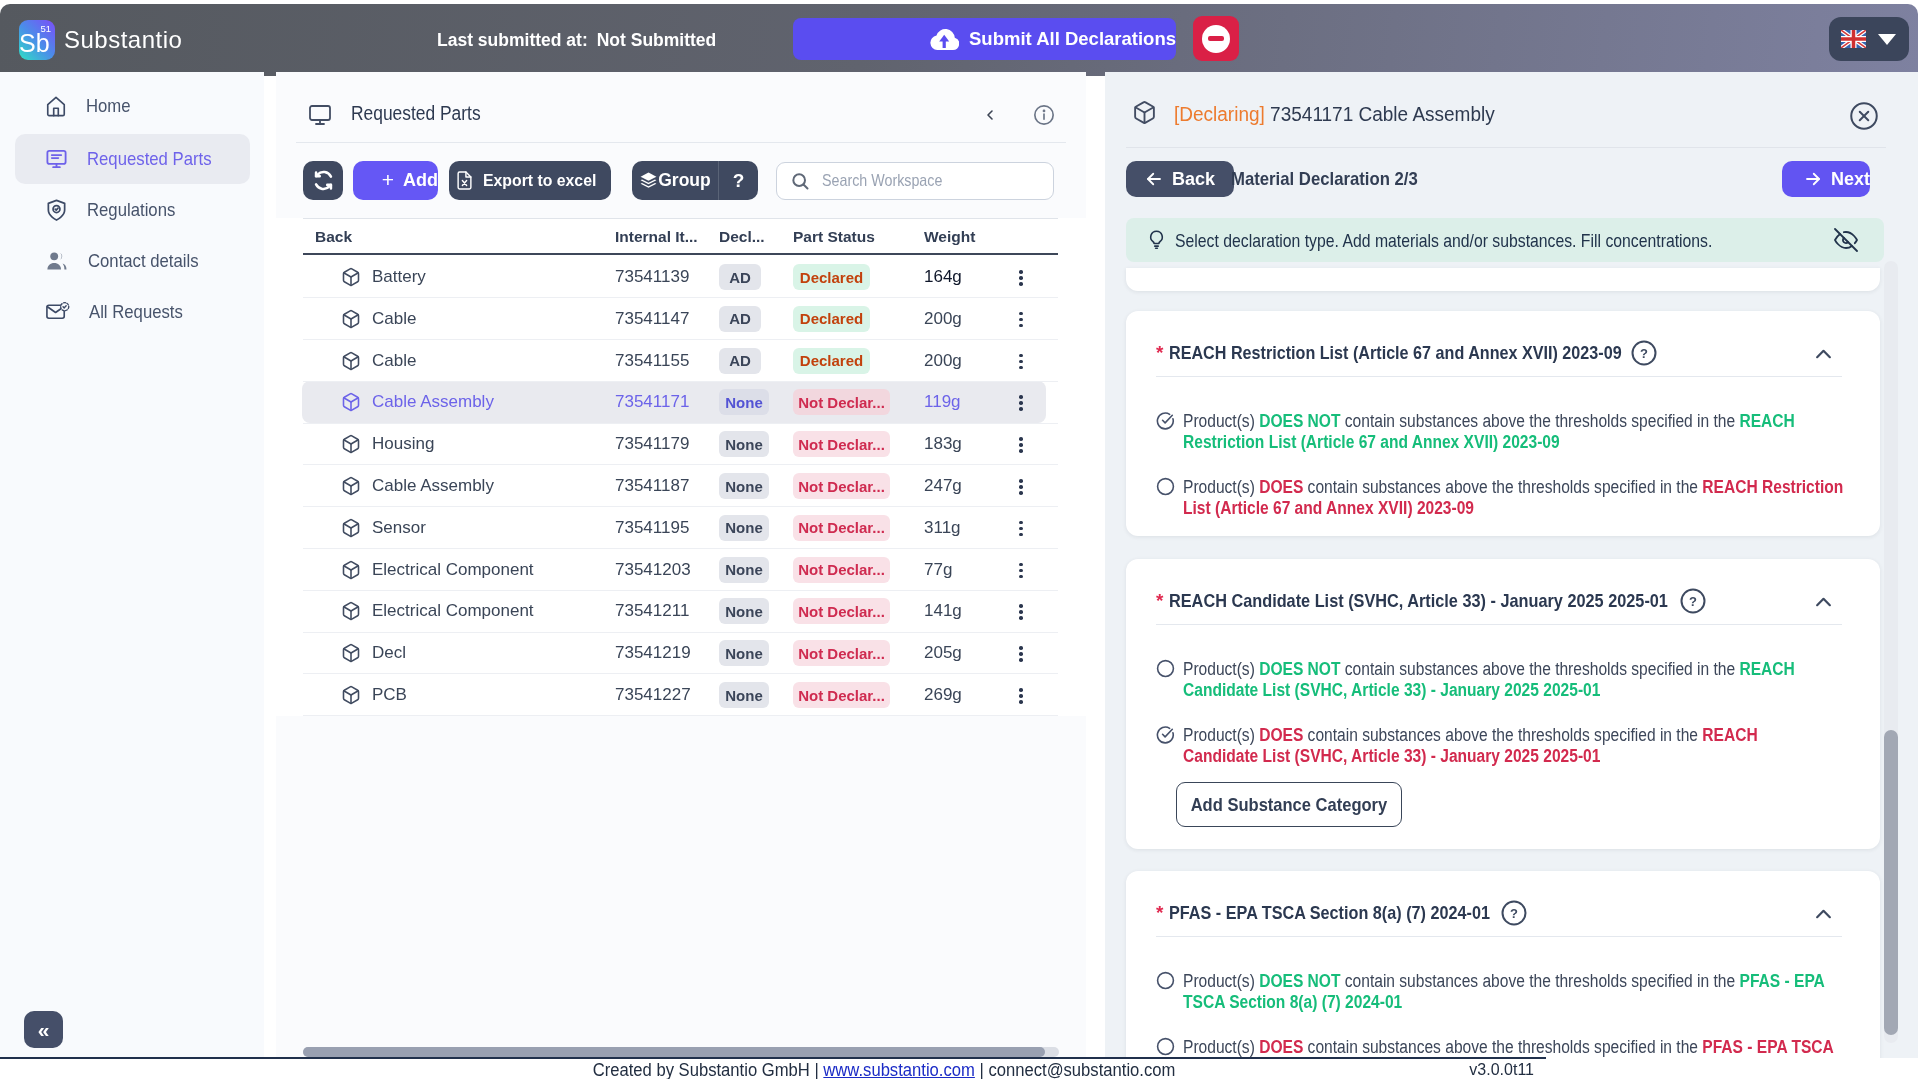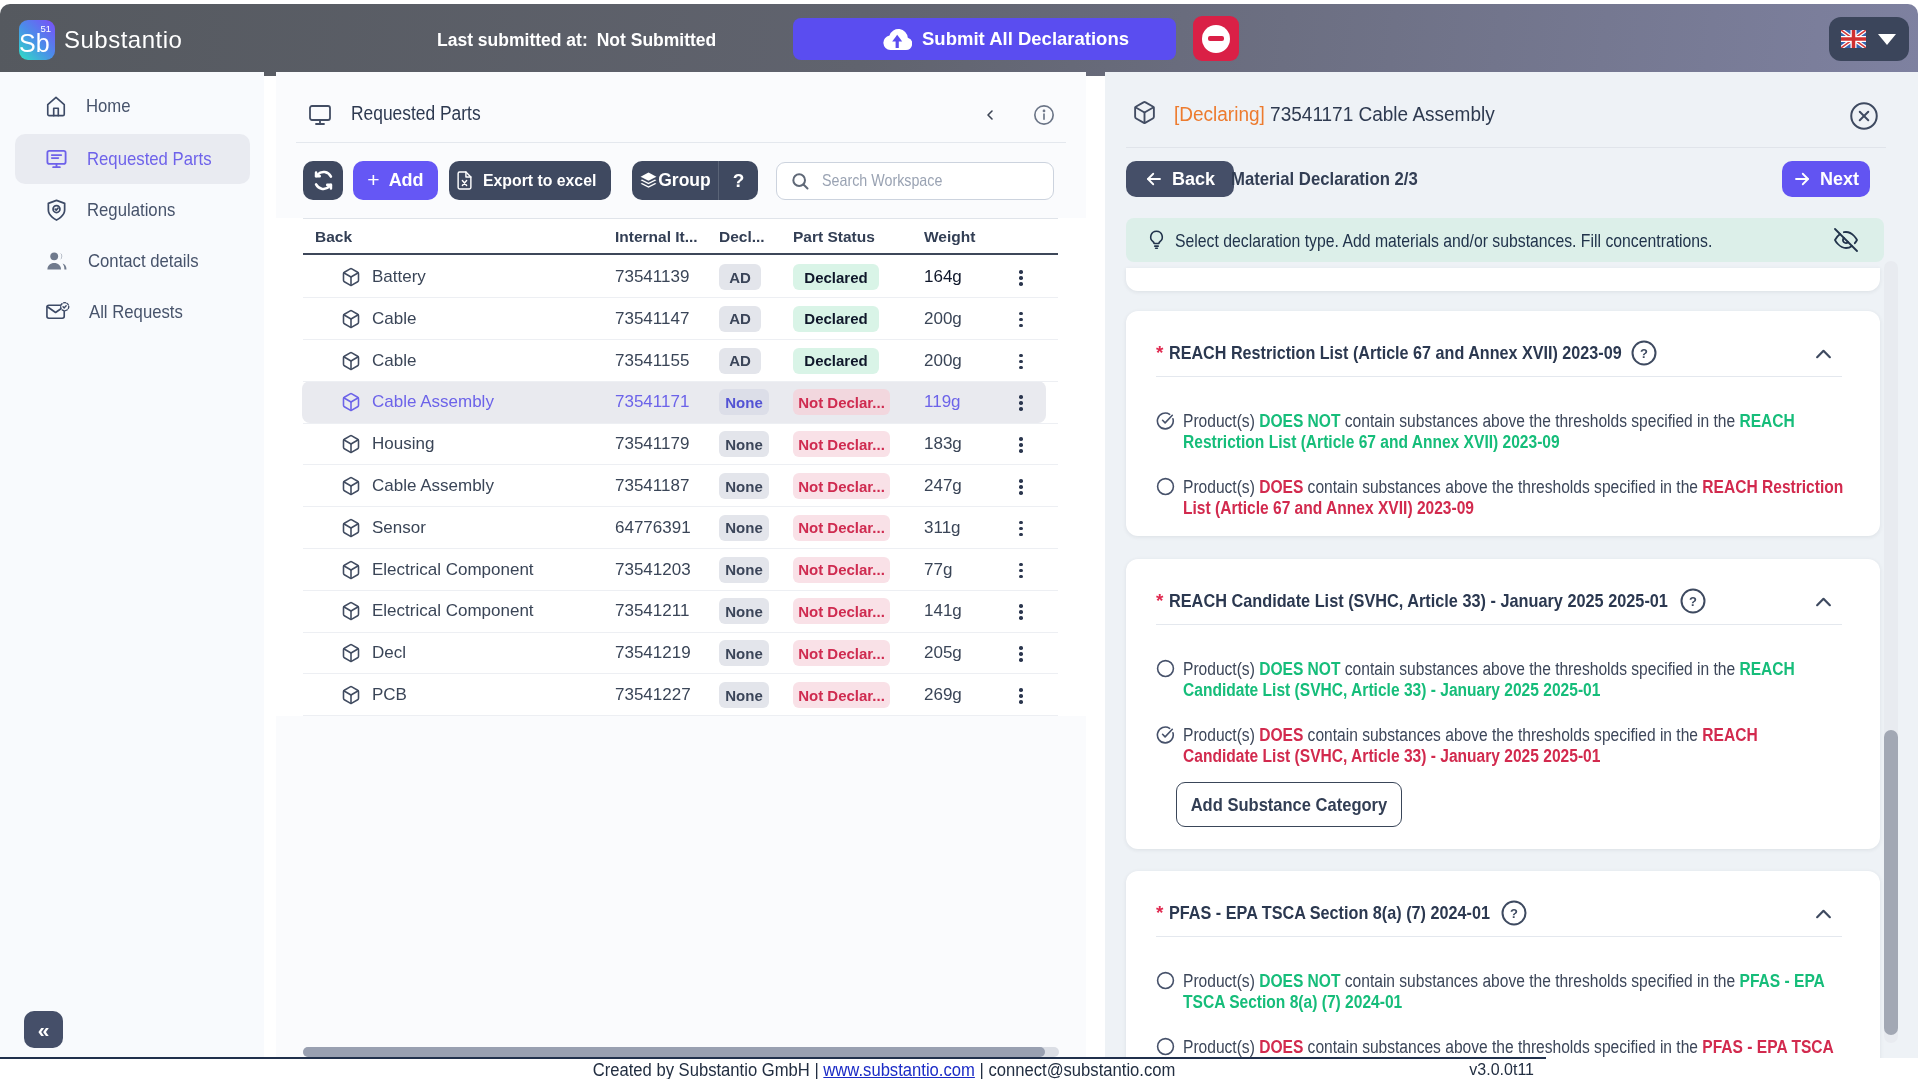--- a/index.html
+++ b/index.html
@@ -1,29 +1,29 @@
 <!DOCTYPE html>
 <html><head>
 <meta charset="utf-8">
 <style>
 *{box-sizing:border-box;margin:0;padding:0}
 html,body{width:1918px;height:1079px;overflow:hidden;background:#fff;font-family:"Liberation Sans",sans-serif}
 body{position:relative}
 .abs{position:absolute}
 svg{display:block}
 .btnD{background:#3f4960;color:#fff;border-radius:10px;display:flex;align-items:center;justify-content:center}
-.btnP{background:#6557f5;color:#fff;border-radius:10px;display:flex;align-items:center;justify-content:center}
+.btnP{background:#6557f5;color:#fff;border-radius:10px;display:flex;align-items:center;justify-content:flex-end}
 .mitem{position:absolute;left:45px;height:50px;display:flex;align-items:center;gap:19px;font-size:19px;color:#47536b}
 .mitem span{white-space:nowrap;transform:scaleX(.88);transform-origin:0 50%}
 .row{position:absolute;left:0;width:810px;height:41.8px}
 .rline{position:absolute;left:27px;width:755px;height:1px;background:#edeff3}
 .badge{position:absolute;top:8px;height:26px;border-radius:6px;display:flex;align-items:center;justify-content:center;font-weight:700;font-size:15px}
 .bAD{left:443px;width:42px;background:#e3e5eb;color:#3b4559}
 .bNone{left:443px;width:50px;background:#e3e5eb;color:#3b4559}
-.bDec{left:517px;width:86px;background:#d9f4e7;color:#0f172a}
+.bDec{left:517px;width:77px;background:#d9f4e7;color:#c2410c}
 .bNot{left:517px;width:97px;background:#f9e1e7;color:#cf2b50}
 .cell{position:absolute;top:0;height:41.8px;line-height:41.8px;font-size:17px;color:#3a4557}
 .dots{position:absolute;left:743px;top:14px;display:flex;flex-direction:column;gap:2.5px}
 .dots i{width:3.5px;height:3.5px;border-radius:50%;background:#2b364e}
 .card{position:absolute;left:21px;width:754px;background:#fff;border-radius:12px;box-shadow:0 1px 4px rgba(30,41,59,.09)}
 .ctitle{position:absolute;left:43px;top:31px;font-size:19px;font-weight:700;color:#2b3850;white-space:nowrap;transform:scaleX(.855);transform-origin:0 0}
 .cstar{position:absolute;left:30px;top:31px;font-size:19px;font-weight:700;color:#e02a50}
 .cdiv{position:absolute;left:30px;top:65px;width:686px;height:1px;background:#e4e8ee}
 .opt{position:absolute;left:31px}
 .optx{position:absolute;left:26px;top:0;font-size:18px;line-height:20.5px;color:#3c4659}
@@ -292,21 +292,21 @@
 </div>
 <div class="row" style="top:434.8px">
 <svg class="abs" style="left:65px;top:11px" width="20" height="20" viewBox="0 0 24 24" fill="none" stroke="#414c61" stroke-width="1.9" stroke-linecap="round" stroke-linejoin="round">
         <path d="M21 16V8a2 2 0 0 0-1-1.73l-7-4a2 2 0 0 0-2 0l-7 4A2 2 0 0 0 3 8v8a2 2 0 0 0 1 1.73l7 4a2 2 0 0 0 2 0l7-4A2 2 0 0 0 21 16z"></path>
         <polyline points="3.27 6.96 12 12.01 20.73 6.96"></polyline>
         <line x1="12" y1="22.08" x2="12" y2="12"></line>
       </svg>
 <div class="cell" style="left:96px;color:#3a4557">Sensor</div>
 <div class="badge bNone">None</div>
 <div class="badge bNot">Not Declar...</div>
-<div class="cell" style="left:339px;color:#3a4557">64776391</div>
+<div class="cell" style="left:339px;color:#3a4557">73541195</div>
 <div class="cell" style="left:648px;color:#3a4557">311g</div>
 <div class="dots">
         <i></i>
         <i></i>
         <i></i>
       </div>
 <div class="rline" style="top:41.3px"></div>
 </div>
 <div class="row" style="top:476.6px">
 <svg class="abs" style="left:65px;top:11px" width="20" height="20" viewBox="0 0 24 24" fill="none" stroke="#414c61" stroke-width="1.9" stroke-linecap="round" stroke-linejoin="round">

